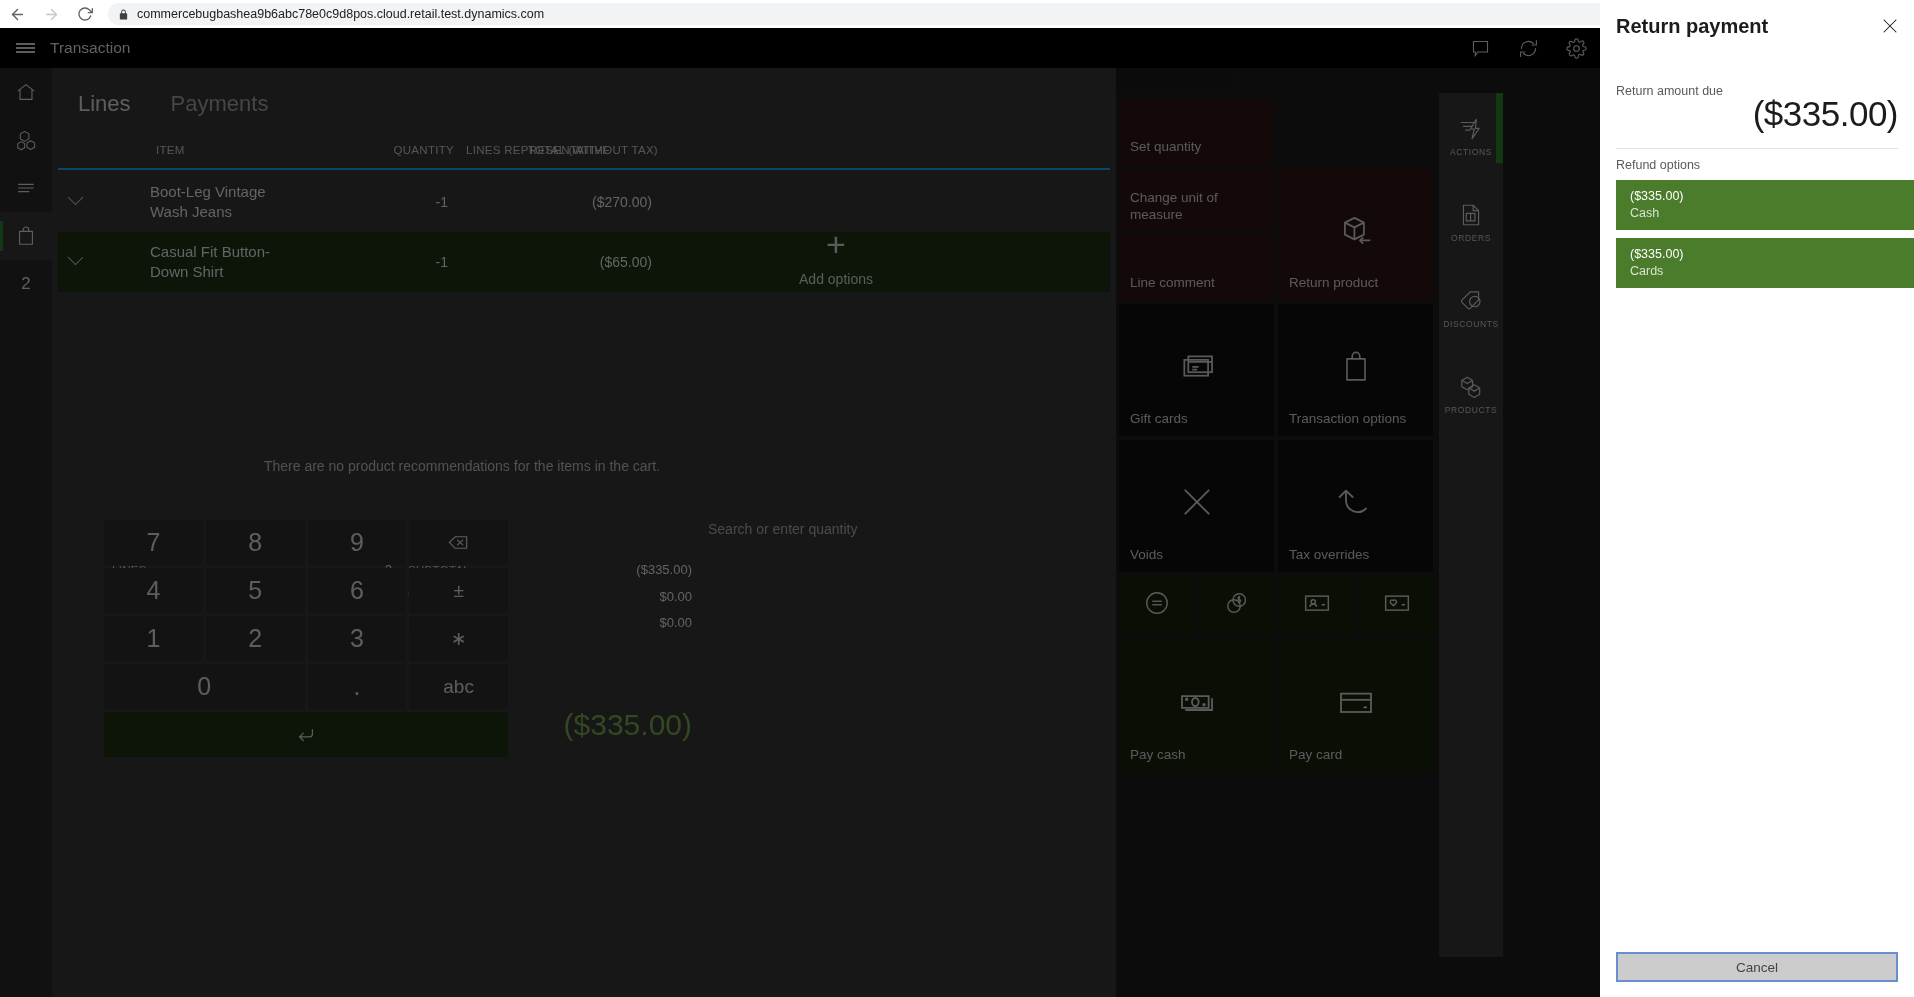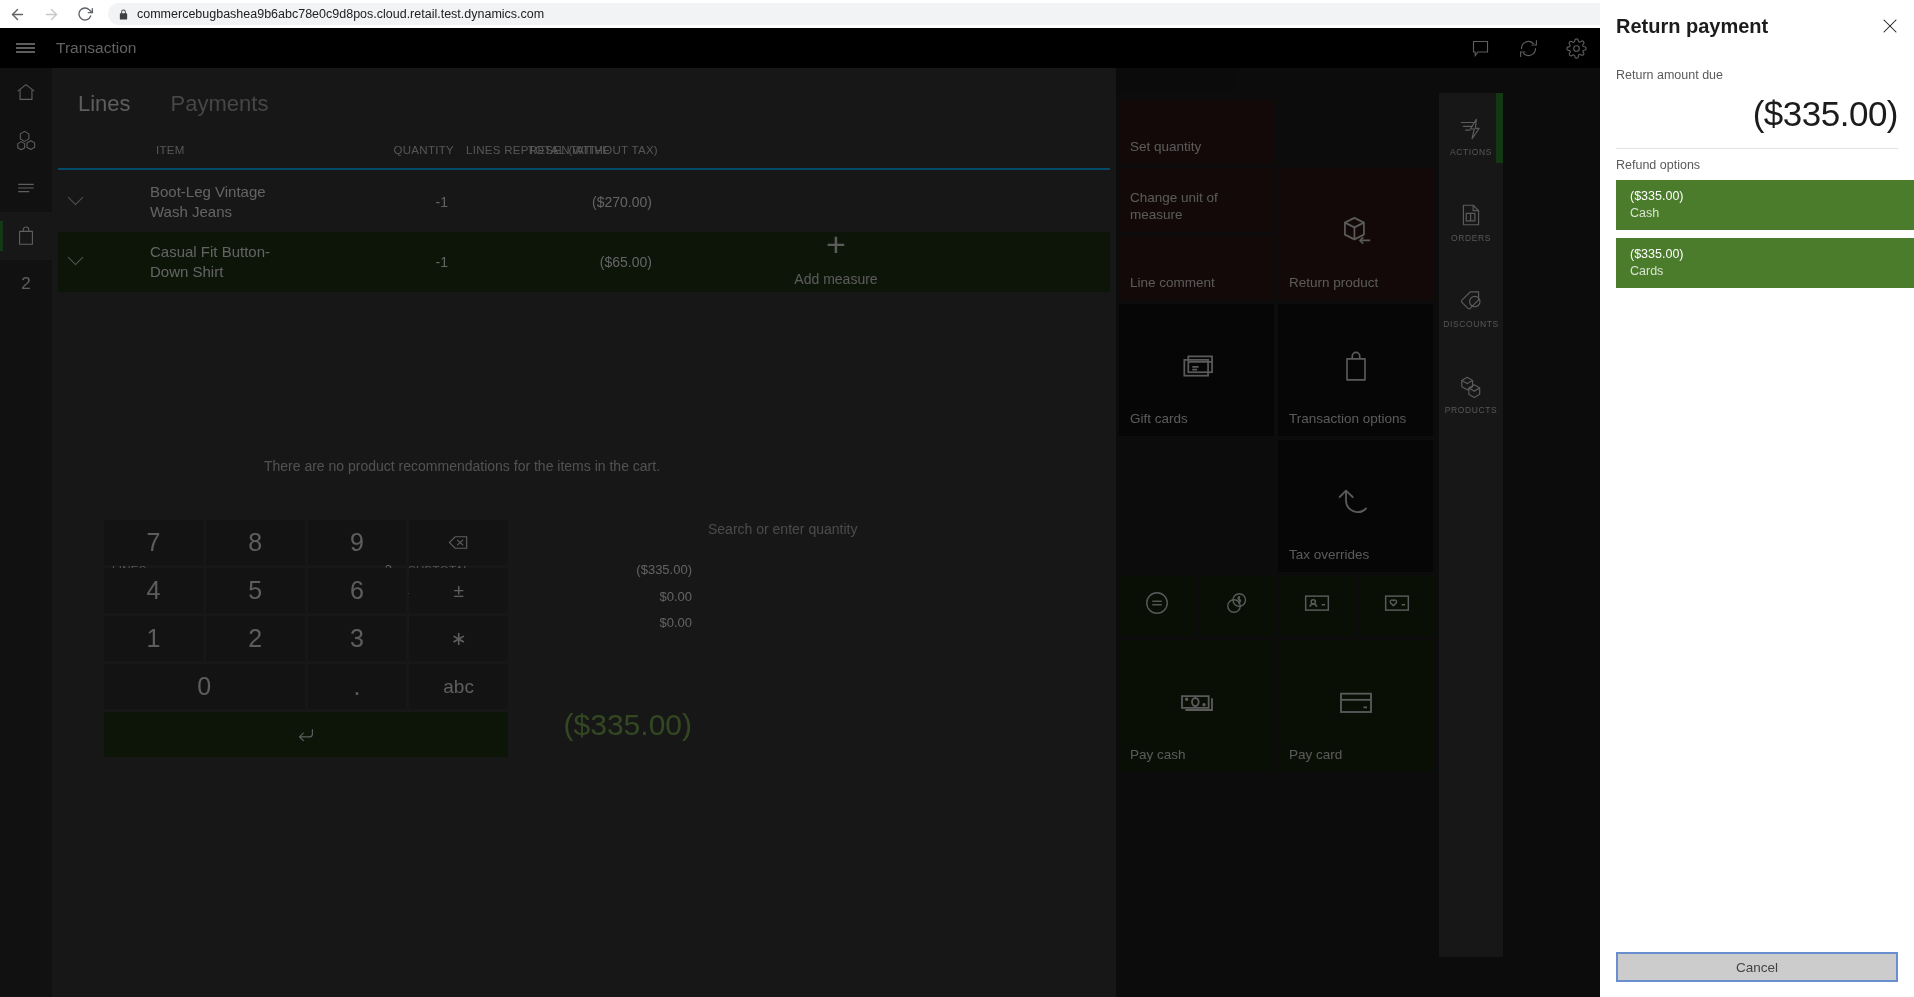--- a/index.html
+++ b/index.html
@@ -55,21 +55,21 @@
     background: rgba(0,0,0,0.55); z-index: 50; pointer-events: none;
   }
 
   
   #app-header {
     position: absolute; left: 0; top: 0; width: 1600px; height: 40px;
     background: #000; display:flex; align-items:center;
   }
   #hamburger { width: 50px; height:40px; display:flex;align-items:center;justify-content:center; }
   #hamburger i { display:block; width:19px; height:1.5px; background:#cfcfcf; margin:2.5px 0; }
-  #app-title { color:#d7d7d7; font-size:15.5px; margin-left: 6px; }
+  #app-title { color:#d7d7d7; font-size:15.5px; }
   #global-search {
     position:absolute; left: 604px; top: 40px; width: 634px; height: 26px;
     background: #1a1a1a; display:flex; align-items:center; padding-left:10px;
   }
   #global-search .sicon { color:#9a9a9a; margin-right: 8px; display:flex; }
   #global-search .stext { color:#9a9a9a; font-size:13px; }
   #header-icons { position:absolute; right:0; top:0; height:40px; display:flex; align-items:center; }
   #header-icons .hi { width:48px;height:40px;display:flex;align-items:center;justify-content:center;color:#d0d0d0; }
 
   
@@ -195,21 +195,21 @@
     position:absolute; left:1600px; top:0; width:314px; height:997px;
     background:#ffffff; z-index:100;
   }
   #rp-header {
     position:absolute; left:0; top:0; width:314px; height:52px;
     display:flex; align-items:center; padding:0 8px 0 16px;
   }
   #rp-title { font-size:20px; color:#1c1c1c; font-weight:700; flex:1; }
   #rp-close { width:32px;height:32px;display:flex;align-items:center;justify-content:center;color:#1c1c1c; }
 
-  #rp-amount-label { position:absolute; left:16px; top:68px; font-size:12.5px; color:#5a5a5a; }
+  #rp-amount-label { position:absolute; left:16px; top:84px; font-size:12.5px; color:#5a5a5a; }
   #rp-amount-value {
     position:absolute; left:16px; top:94px; width:282px; text-align:right;
     font-size:35px; color:#1c1c1c; font-weight:300; letter-spacing:-0.5px;
   }
   #rp-sep { position:absolute; left:16px; top:148px; width:282px; height:1px; background:#e2e2e2; }
   #rp-options-label { position:absolute; left:16px; top:158px; font-size:12.5px; color:#5a5a5a; }
 
   #rp-options { position:absolute; left:16px; top:180px; width:298px; }
   .rp-opt {
     height:50px; background:#4a7c2b; margin-bottom:8px; padding:8px 0 0 14px; color:#ffffff;
@@ -395,21 +395,21 @@
         <span class="c-item">Casual Fit Button-Down Shirt</span>
         <span class="c-qty">-1</span>
         <span class="c-tot">($65.00)</span>
       </div>
     </div>
 
     <div id="recommendation-text">There are no product recommendations for the items in the cart.</div>
 
     <div id="add-customer">
       <span class="plus">+</span>
-      <span class="lbl">Add measure</span>
+      <span class="lbl">Add options</span>
     </div>
 
     <div id="totals">
       <span class="tot-row" style="left:60px;top:46px;">LINES</span>
       <span class="tot-val" style="left:120px;top:44px;width:220px;">2</span>
 
       <span class="tot-row" style="left:60px;top:73px;">DISCOUNTS</span>
       <span class="tot-val" style="left:120px;top:71px;width:220px;">$0.00</span>
 
       <span class="tot-row" style="left:356px;top:46px;">SUBTOTAL</span>
@@ -502,20 +502,29 @@
     <div class="tile t-dark" style="left:159px;top:211px;width:155px;height:132px;">
       <span class="ticon">
         <svg width="36" height="36" viewBox="0 0 24 24" fill="none" stroke="currentColor" stroke-width="1.1" stroke-linejoin="round">
             <path d="M6 7h12v14H6z"></path>
             <path d="M9.5 7V5.2a2.5 2.5 0 0 1 5 0V7"></path>
           </svg>
       </span>
       <span class="tlabel">Transaction options</span>
     </div>
 
+    <div class="tile t-dark" style="left:0;top:347px;width:155px;height:132px;">
+      <span class="ticon">
+        <svg width="40" height="40" viewBox="0 0 24 24" fill="none" stroke="currentColor" stroke-width="1.1" stroke-linecap="round">
+            <line x1="5" y1="5" x2="19" y2="19"></line>
+            <line x1="19" y1="5" x2="5" y2="19"></line>
+          </svg>
+      </span>
+      <span class="tlabel">Voids</span>
+    </div>
     <div class="tile t-dark" style="left:159px;top:347px;width:155px;height:132px;">
       <span class="ticon">
         <svg width="40" height="40" viewBox="0 0 24 24" fill="none" stroke="currentColor" stroke-width="1.1" stroke-linecap="round" stroke-linejoin="round">
             <path d="M6 5.5v5.5a7 7 0 0 0 12 4.9"></path>
             <polyline points="2.2 9 6 5.2 10 9"></polyline>
           </svg>
       </span>
       <span class="tlabel">Tax overrides</span>
     </div>
 

